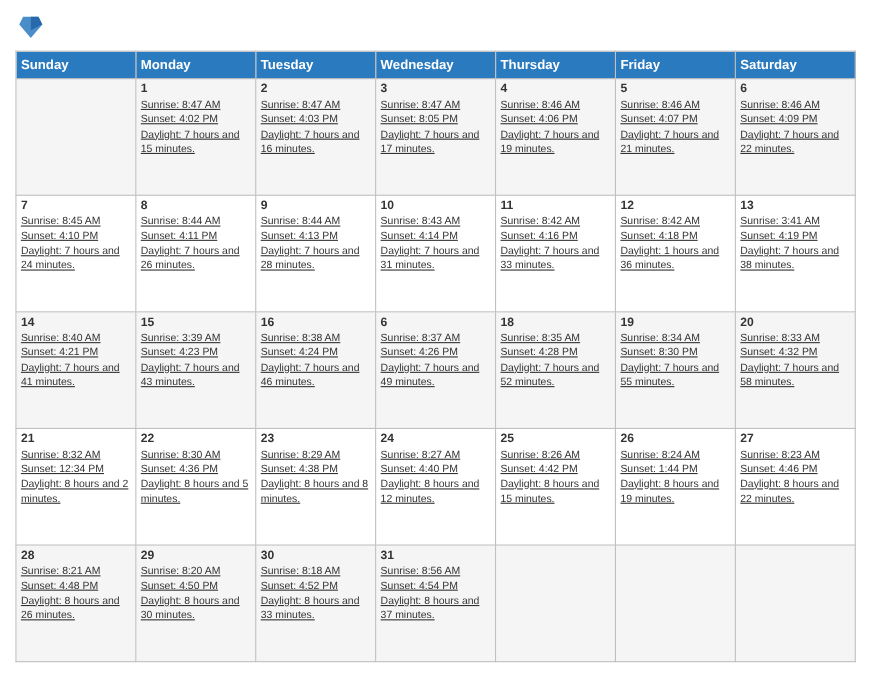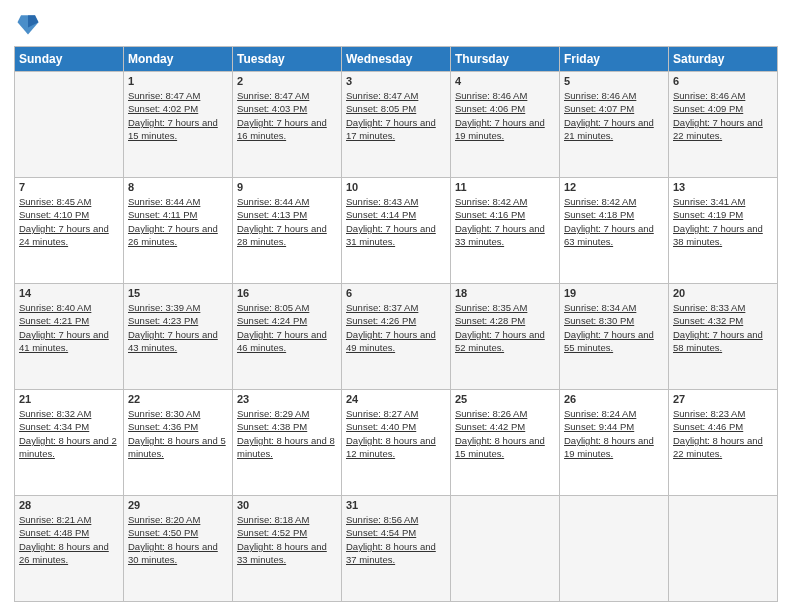--- a/index.html
+++ b/index.html
@@ -218,21 +218,21 @@
               <div>Sunrise: 8:42 AM</div>
               <div>Sunset: 4:16 PM</div>
               <div>Daylight: 7 hours and 33 minutes.</div>
             </div>
           </td>
           <td>
             <span class="day-number">12</span>
             <div class="day-info">
               <div>Sunrise: 8:42 AM</div>
               <div>Sunset: 4:18 PM</div>
-              <div>Daylight: 7 hours and 63 minutes.</div>
+              <div>Daylight: 1 hours and 36 minutes.</div>
             </div>
           </td>
           <td>
             <span class="day-number">13</span>
             <div class="day-info">
               <div>Sunrise: 3:41 AM</div>
               <div>Sunset: 4:19 PM</div>
               <div>Daylight: 7 hours and 38 minutes.</div>
             </div>
           </td>
@@ -250,21 +250,21 @@
             <span class="day-number">15</span>
             <div class="day-info">
               <div>Sunrise: 3:39 AM</div>
               <div>Sunset: 4:23 PM</div>
               <div>Daylight: 7 hours and 43 minutes.</div>
             </div>
           </td>
           <td>
             <span class="day-number">16</span>
             <div class="day-info">
-              <div>Sunrise: 8:05 AM</div>
+              <div>Sunrise: 8:38 AM</div>
               <div>Sunset: 4:24 PM</div>
               <div>Daylight: 7 hours and 46 minutes.</div>
             </div>
           </td>
           <td>
             <span class="day-number">6</span>
             <div class="day-info">
               <div>Sunrise: 8:37 AM</div>
               <div>Sunset: 4:26 PM</div>
               <div>Daylight: 7 hours and 49 minutes.</div>
@@ -293,21 +293,21 @@
               <div>Sunset: 4:32 PM</div>
               <div>Daylight: 7 hours and 58 minutes.</div>
             </div>
           </td>
         </tr>
         <tr>
           <td>
             <span class="day-number">21</span>
             <div class="day-info">
               <div>Sunrise: 8:32 AM</div>
-              <div>Sunset: 4:34 PM</div>
+              <div>Sunset: 12:34 PM</div>
               <div>Daylight: 8 hours and 2 minutes.</div>
             </div>
           </td>
           <td>
             <span class="day-number">22</span>
             <div class="day-info">
               <div>Sunrise: 8:30 AM</div>
               <div>Sunset: 4:36 PM</div>
               <div>Daylight: 8 hours and 5 minutes.</div>
             </div>
@@ -333,21 +333,21 @@
             <div class="day-info">
               <div>Sunrise: 8:26 AM</div>
               <div>Sunset: 4:42 PM</div>
               <div>Daylight: 8 hours and 15 minutes.</div>
             </div>
           </td>
           <td>
             <span class="day-number">26</span>
             <div class="day-info">
               <div>Sunrise: 8:24 AM</div>
-              <div>Sunset: 9:44 PM</div>
+              <div>Sunset: 1:44 PM</div>
               <div>Daylight: 8 hours and 19 minutes.</div>
             </div>
           </td>
           <td>
             <span class="day-number">27</span>
             <div class="day-info">
               <div>Sunrise: 8:23 AM</div>
               <div>Sunset: 4:46 PM</div>
               <div>Daylight: 8 hours and 22 minutes.</div>
             </div>

